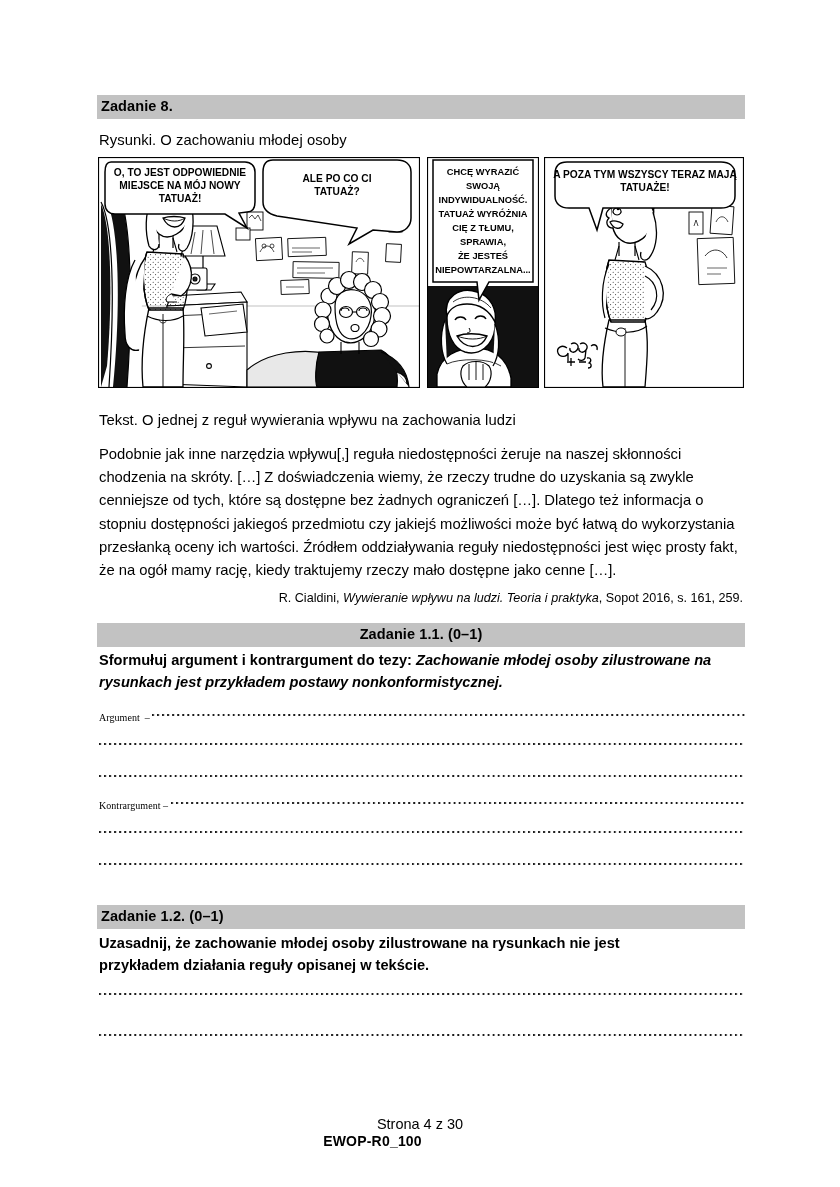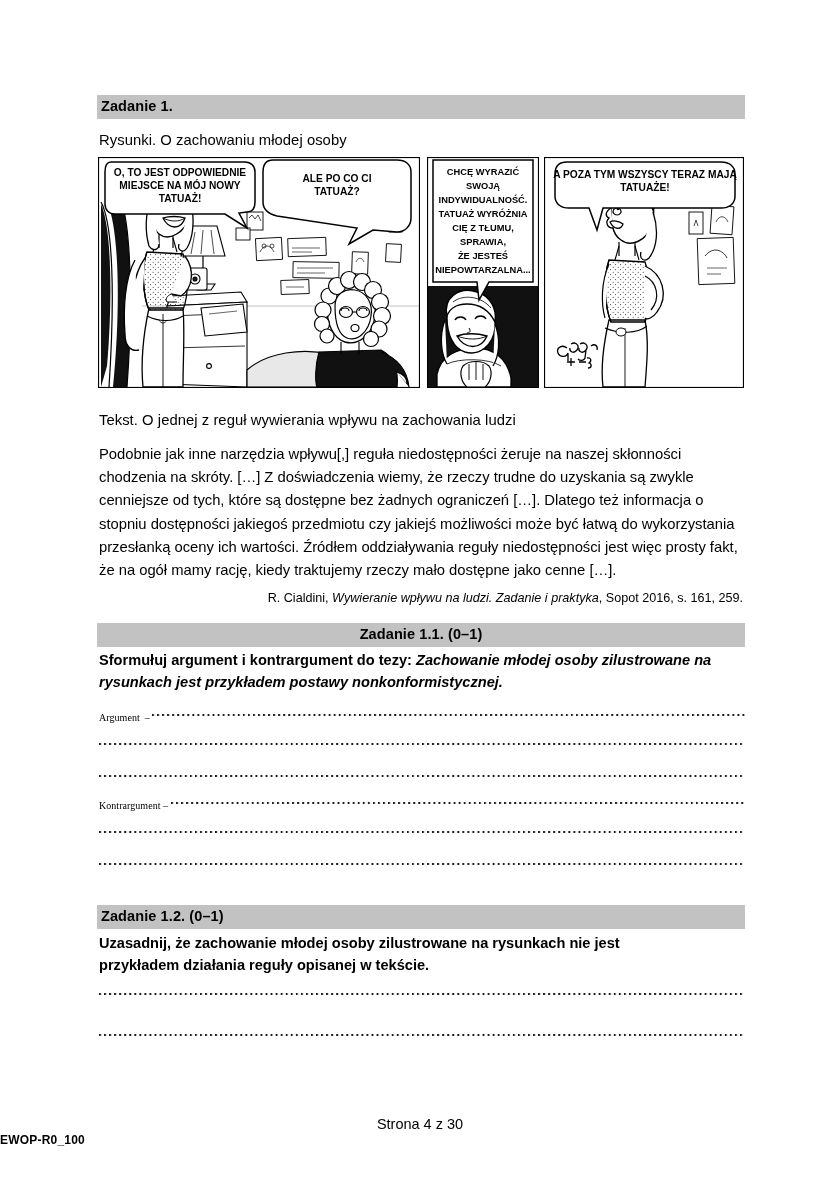--- a/index.html
+++ b/index.html
@@ -102,42 +102,42 @@
   .footer-page {
     position: absolute;
     top: 1116px; left: 0; width: 840px;
     text-align: center;
     font-size: 14.5px;
   }
   .footer-code {
     position: absolute;
     top: 1133px;
     left: 0; width: 745px;
-    text-align: left;
-    font-size: 12px;
+    text-align: center;
+    font-size: 14px;
     font-weight: bold;
     letter-spacing: 0.2px;
   }
 
   
   .strip {
     position: relative;
     width: 648px;
     height: 233px;
   }
   .strip svg { display: block; }
 </style>
 </head>
 <body>
 
 <div class="page">
   <div class="content">
 
     <div style="position:absolute; left:0; top:95px; width:648px;">
-      <div class="taskbar">Zadanie 1.</div>
+      <div class="taskbar">Zadanie 8.</div>
     </div>
 
     <div style="position:absolute; left:2px; top:130px; width:648px;">
       <div class="lead">Rysunki. O zachowaniu młodej osoby</div>
     </div>
 
     <div class="strip" style="position:absolute; left:0px; top:156px;">
       <svg width="648" height="233" viewBox="0 0 648 233" xmlns="http://www.w3.org/2000/svg">
         <defs>
           <clipPath id="cp1">
@@ -439,21 +439,21 @@
 
     <div style="position:absolute; left:2px; top:410px; width:648px;">
       <div class="lead">Tekst. O jednej z reguł wywierania wpływu na zachowania ludzi</div>
     </div>
 
     <div style="position:absolute; left:2px; top:443px; width:646px;">
       <div class="para">Podobnie jak inne narzędzia wpływu[,] reguła niedostępności żeruje na naszej skłonności chodzenia na skróty. […] Z doświadczenia wiemy, że rzeczy trudne do uzyskania są zwykle cenniejsze od tych, które są dostępne bez żadnych ograniczeń […]. Dlatego też informacja o stopniu dostępności jakiegoś przedmiotu czy jakiejś możliwości może być łatwą do wykorzystania przesłanką oceny ich wartości. Źródłem oddziaływania reguły niedostępności jest więc prosty fakt, że na ogół mamy rację, kiedy traktujemy rzeczy mało dostępne jako cenne […].</div>
     </div>
 
     <div style="position:absolute; left:0px; top:589px; width:646px;">
-      <div class="citation"><span>R. Cialdini, </span><i>Wywieranie wpływu na ludzi. Zadanie i praktyka</i><span>, Sopot 2016, s. 161, 259.</span></div>
+      <div class="citation"><span>R. Cialdini, </span><i>Wywieranie wpływu na ludzi. Teoria i praktyka</i><span>, Sopot 2016, s. 161, 259.</span></div>
     </div>
 
     <div style="position:absolute; left:0; top:623px; width:648px;text-align:center;">
       <div class="taskbar">Zadanie 1.1. (0–1)</div>
     </div>
 
     <div style="position:absolute; left:2px; top:649px; width:646px;">
       <div class="prompt"><span>Sformułuj argument i kontrargument do tezy: </span><span class="bi">Zachowanie młodej osoby zilustrowane na rysunkach jest przykładem postawy </span><span class="bi bu">nonkonformistycznej</span><span class="bi">.</span></div>
     </div>
 

